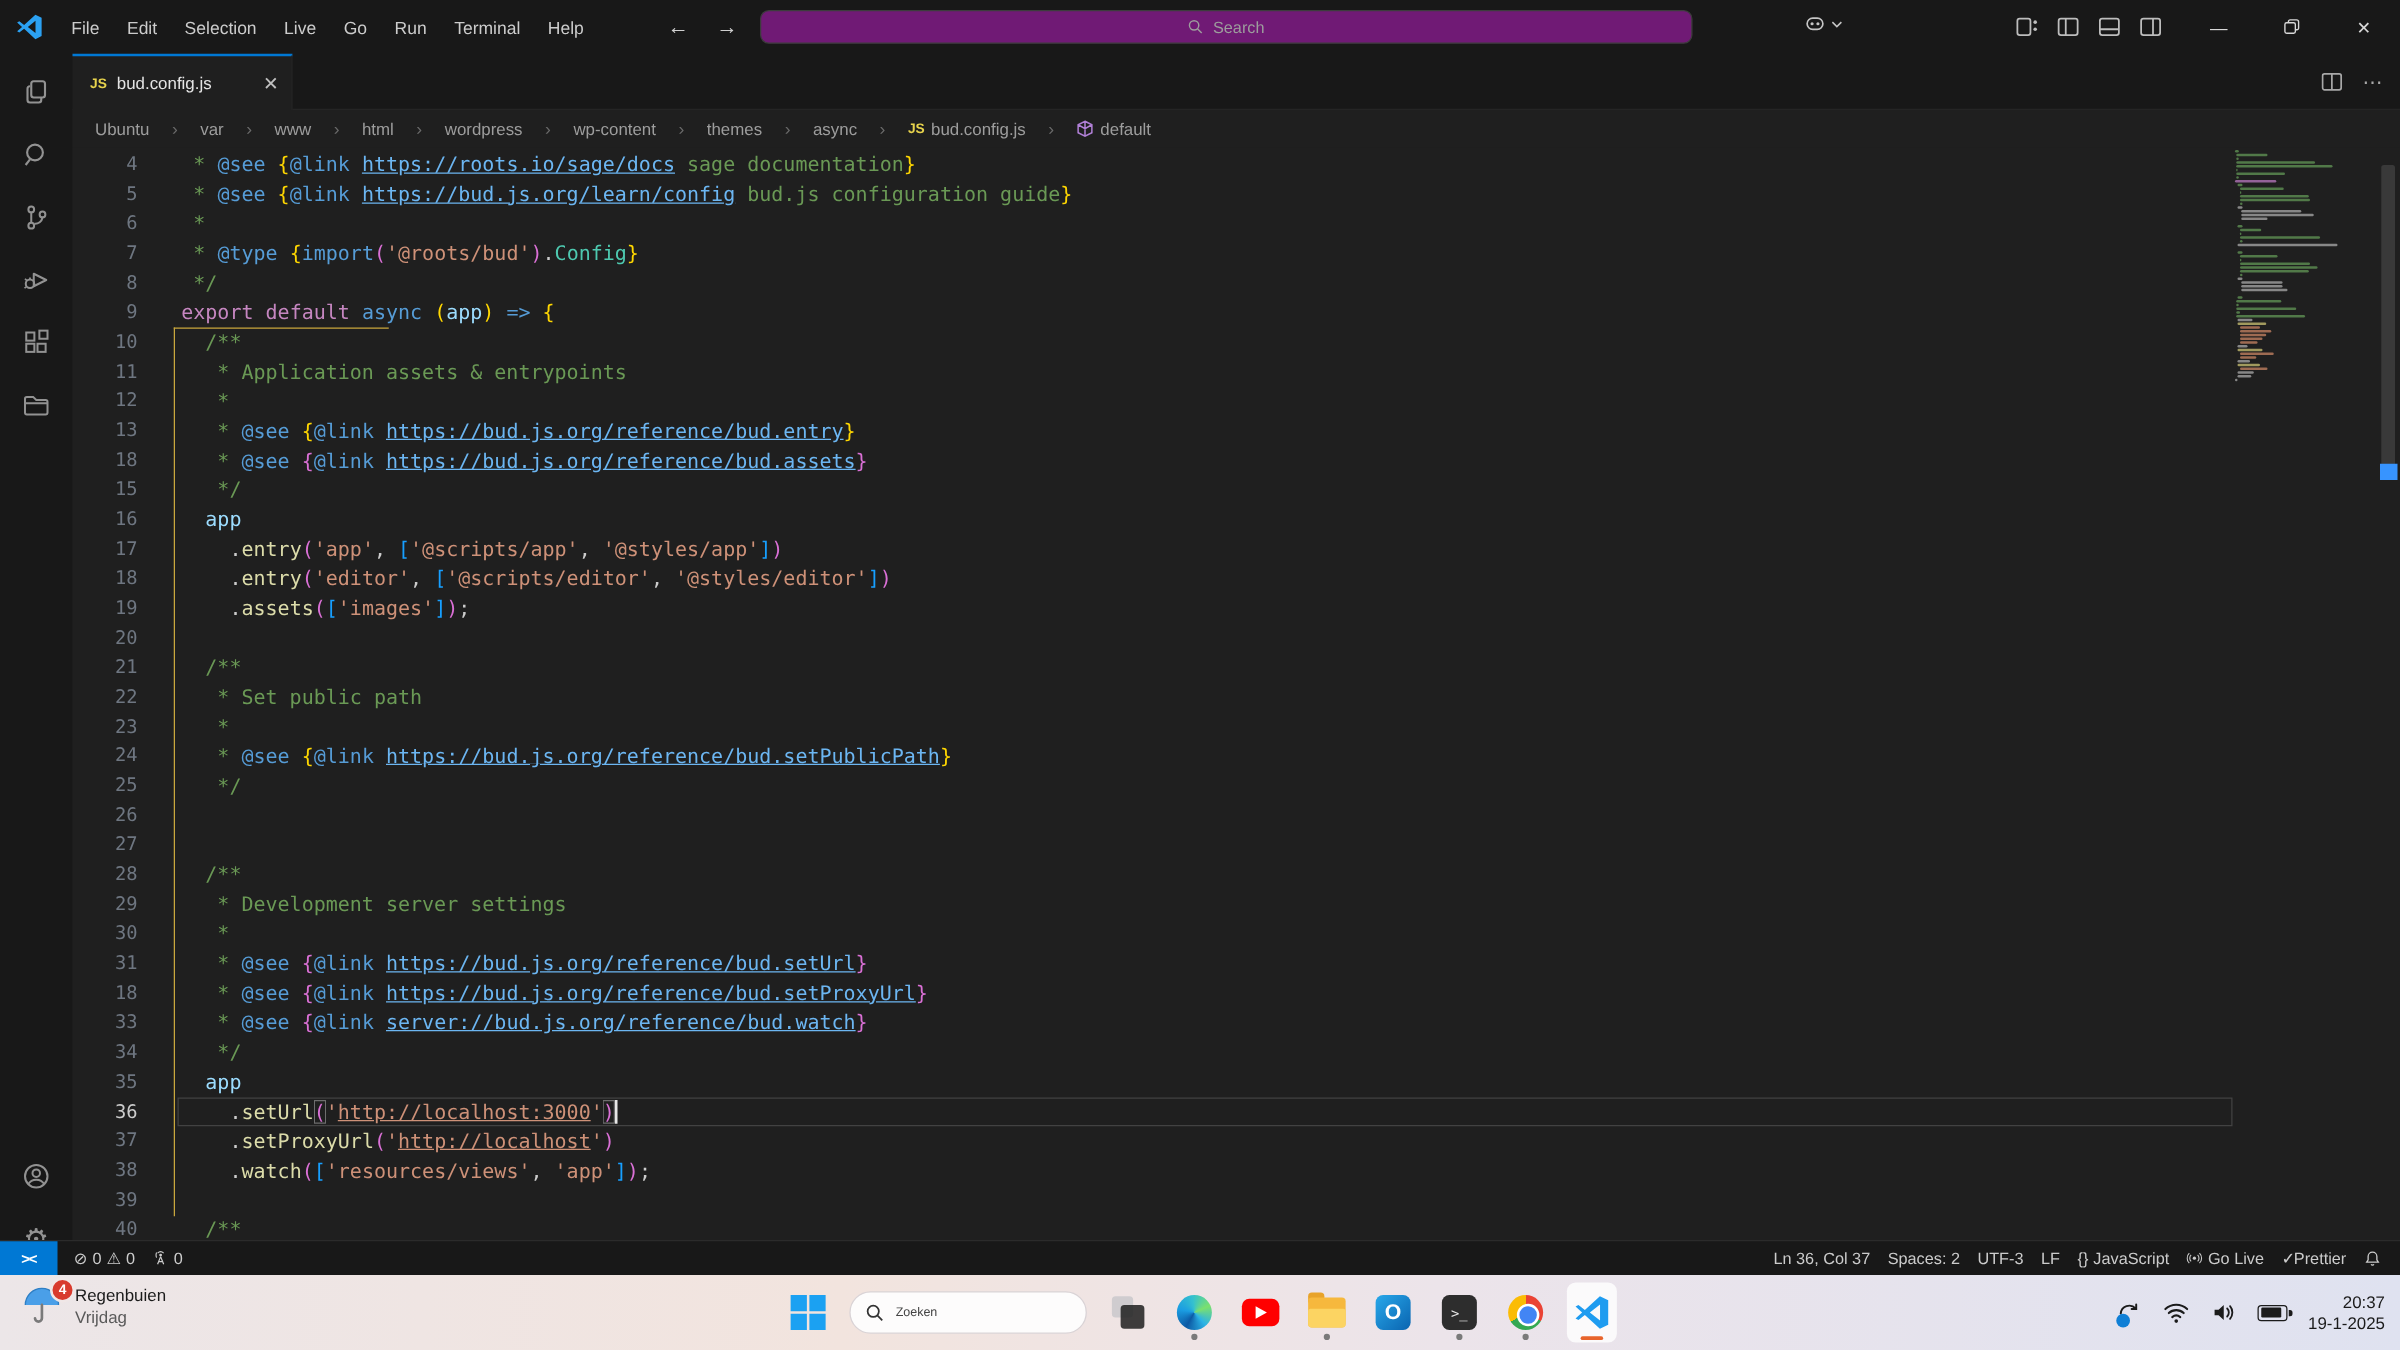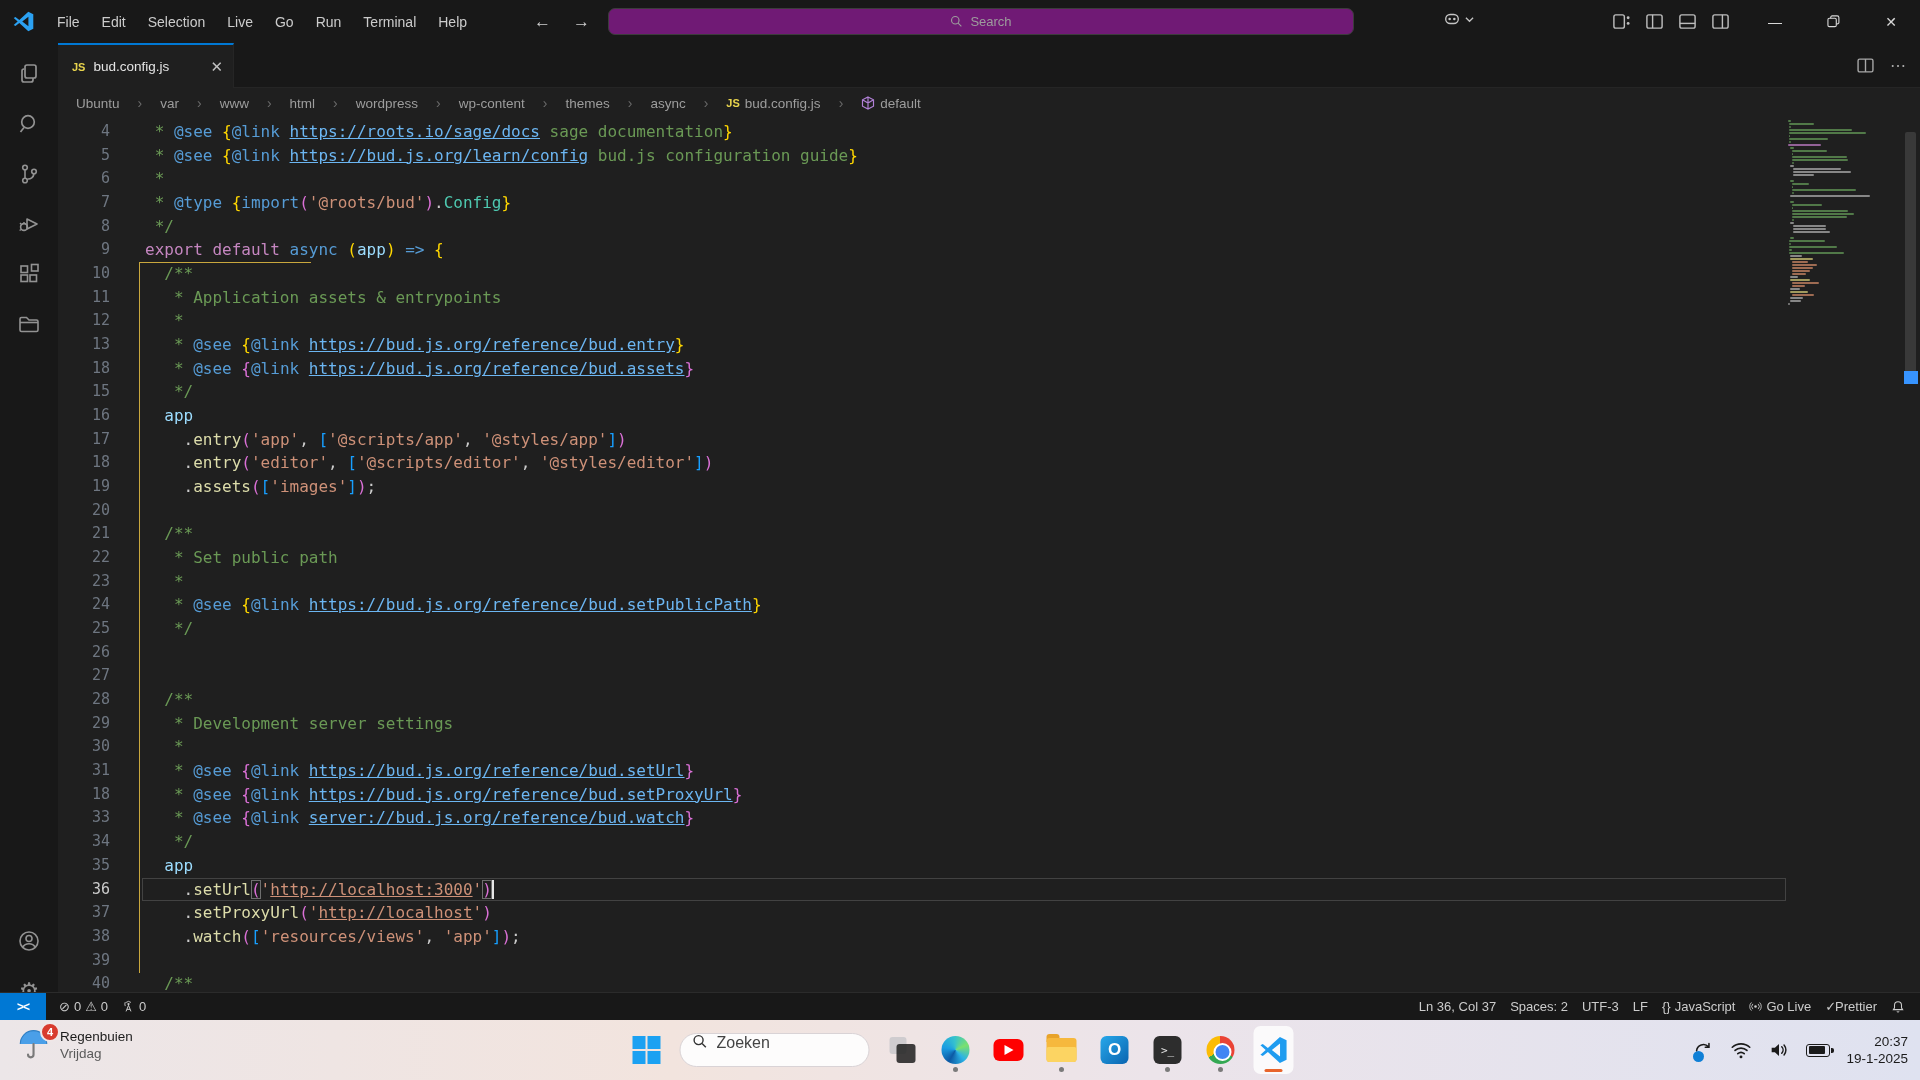--- a/index.html
+++ b/index.html
@@ -90,21 +90,21 @@
     border:2px solid #f0e7e7; border-radius:50%; color:#fff; font-size:11px; font-weight:bold;
     display:flex; align-items:center; justify-content:center; }
   .weather-txt { font-size:13.5px; line-height:17px; }
   .weather-sub { color:#5a5a5a; }
   .tb-center { position:absolute; left:50%; top:0; transform:translateX(-50%); height:60px;
     display:flex; align-items:center; gap:13px; }
   .tb-icon { position:relative; width:40px; height:48px; display:flex; align-items:center; justify-content:center; }
   .run-dot { position:absolute; bottom:2px; left:50%; transform:translateX(-50%); width:5px; height:5px;
     border-radius:50%; background:#7a7a7a; }
   .search-pill { width:190px; height:34px; background:#fdfcfc; border:1px solid #d9d3d6; border-radius:17px;
-    display:flex; padding-left:12px; gap:9px; color:#444; font-size:16px; }
+    display:flex; align-items:center; padding-left:12px; gap:9px; color:#444; font-size:10px; }
   .vsc-tile { background:rgba(255,255,255,.8); border-radius:7px; }
   .active-bar { position:absolute; bottom:2px; left:50%; transform:translateX(-50%); width:18px; height:3.5px;
     border-radius:2px; background:#e8642c; }
   .tray { position:absolute; right:12px; top:0; height:60px; display:flex; align-items:center; gap:16px; color:#1b1b1b; }
   .clock { text-align:right; font-size:13.5px; line-height:17px; }
 
   
   .folder-ico { position:relative; width:30px; height:24px; }
   .folder-back { position:absolute; inset:0; background:#f6b83d; border-radius:3px; }
   .folder-tab { position:absolute; left:0; top:-4px; width:13px; height:8px; background:#e8a32a; border-radius:3px 3px 0 0; }

